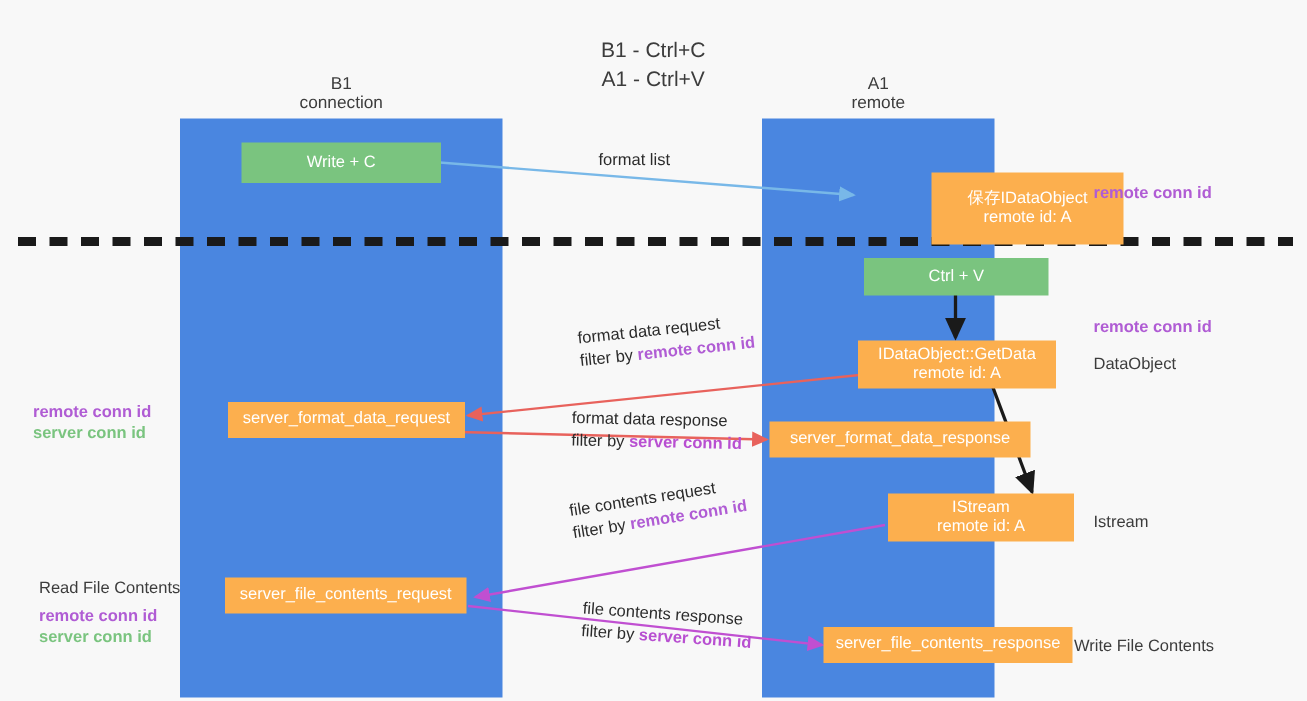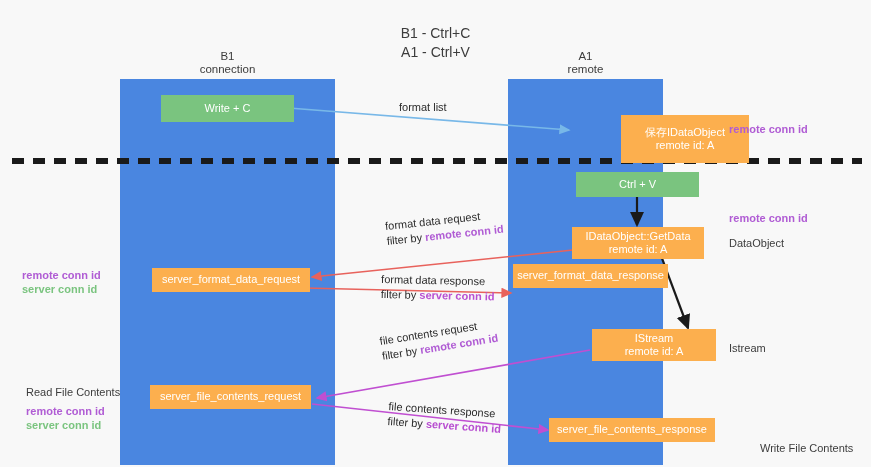--- a/index.html
+++ b/index.html
@@ -137,34 +137,34 @@
   <div class="box orange" style="left:573px; top:115px; width:128px; height:48px;margin-left:48px;">保存IDataObject
 remote id: A</div>
 
   <div class="box green" style="left:576px; top:172px; width:123px; height:25px;">Ctrl + V</div>
 
   <div class="box orange" style="left:572px; top:227px; width:132px; height:32px;">IDataObject::GetData
 remote id: A</div>
 
   <div class="box orange" style="left:152px; top:268px; width:158px; height:24px;">server_format_data_request</div>
 
-  <div class="box orange" style="left:513px; top:264px; width:155px; height:24px;">server_format_data_response</div>
+  <div class="box orange" style="left:513px; top:281px; width:174px; height:24px;">server_format_data_response</div>
 
   <div class="box orange" style="left:592px; top:329px; width:124px; height:32px;">IStream
 remote id: A</div>
 
   <div class="box orange" style="left:150px; top:385px; width:161px; height:24px;">server_file_contents_request</div>
 
   <div class="box orange" style="left:549px; top:418px; width:166px; height:24px;">server_file_contents_response</div>
 
   <div class="sidelabel purple" style="left:729px; top:122px;">remote conn id</div>
   <div class="sidelabel purple" style="left:729px; top:211px;">remote conn id</div>
   <div class="sidelabel" style="left:729px; top:236px;">DataObject</div>
   <div class="sidelabel" style="left:729px; top:341px;">Istream</div>
-  <div class="sidelabel" style="left:760px; top:424px;margin-top:17px;">Write File Contents</div>
+  <div class="sidelabel" style="left:716px; top:424px;">Write File Contents</div>
 
   <div class="sidelabel purple" style="left:22px; top:268px;">remote conn id</div>
   <div class="sidelabel green" style="left:22px; top:282px;">server conn id</div>
 
   <div class="sidelabel" style="left:26px; top:385px;">Read File Contents</div>
   <div class="sidelabel purple" style="left:26px; top:404px;">remote conn id</div>
   <div class="sidelabel green" style="left:26px; top:418px;">server conn id</div>
 
   <div class="arrowlabel" style="left:399px; top:100px;">
     <span>format list</span>

